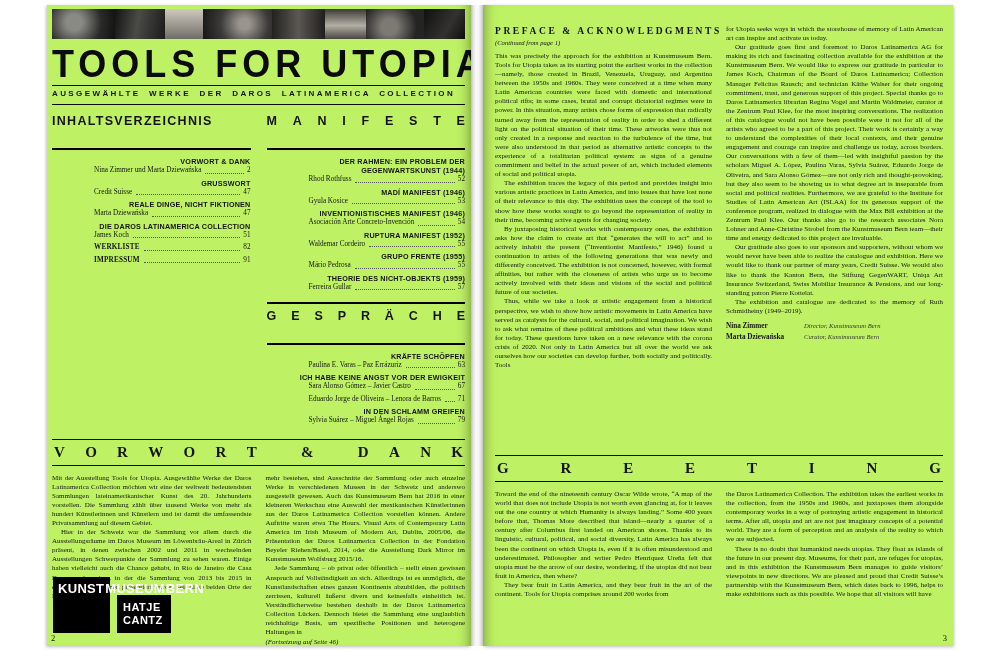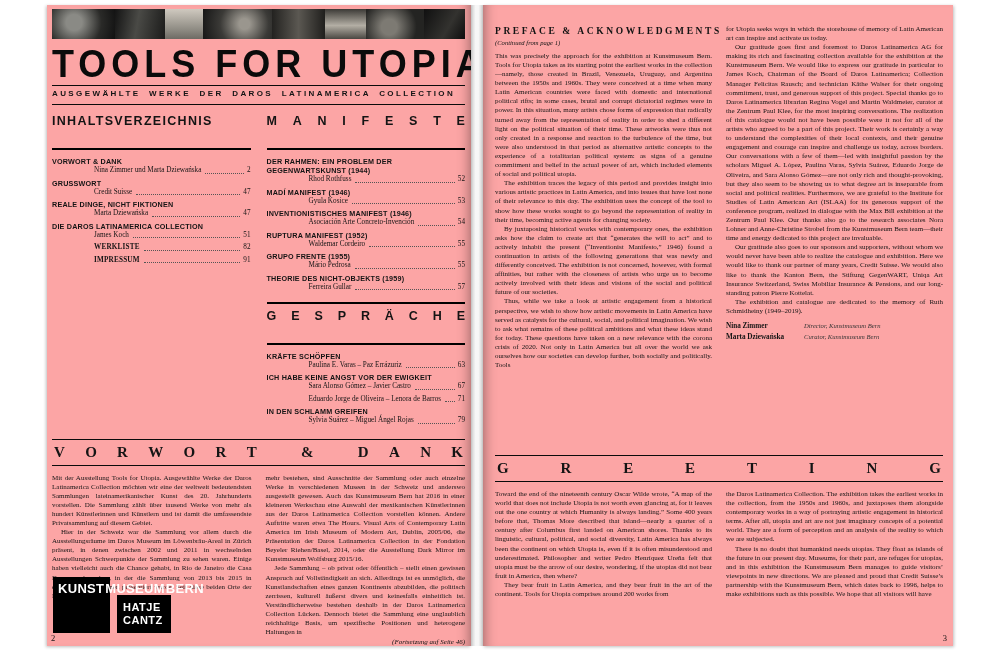--- a/index.html
+++ b/index.html
@@ -10,21 +10,21 @@
     font-family:"Liberation Serif", serif;
     color:#141414;
     overflow:hidden;
   }
   .spread {
     position:relative; width:1000px; height:651px;
     display:flex; justify-content:center; align-items:flex-start;
     padding-top:5px;
   }
   .page {
-    background:#fca5a5; height:641px; position:relative; overflow:hidden;
+    background:#bef264; height:641px; position:relative; overflow:hidden;
   }
   .page-left {
     width:424px; padding:4px 6px 0 5px;
     box-shadow:-1px 1px 3px rgba(0,0,0,0.25), inset -12px 0 14px -12px rgba(0,0,0,0.45);
   }
   .page-right {
     width:470px; padding:20px 10px 0 12px;
     box-shadow:1px 1px 3px rgba(0,0,0,0.25), inset 12px 0 14px -12px rgba(0,0,0,0.45);
   }
   .gutter {
@@ -55,38 +55,38 @@
   
   .toc-columns { display:flex; gap:16px; margin-top:9px; font-family:"Liberation Sans", sans-serif; }
   .toc-col { flex:1; min-width:0; }
   .col-heading {
     font-weight:bold; font-size:12.5px; letter-spacing:1.3px;
     border-bottom:2.5px solid #000; padding-bottom:20px; margin-bottom:7px;
   }
   .col-heading.with-top { border-top:2.5px solid #000; padding-top:5px; margin-top:10px; }
   .spread-letters { display:flex; justify-content:space-between; letter-spacing:0; }
   .toc-item { margin-bottom:3.5px; }
-  .toc-title { font-weight:bold; font-size:7.2px; line-height:1.25; letter-spacing:0.2px; }
+  .toc-title { font-weight:bold; font-size:7.2px; line-height:1.25; letter-spacing:0.2px;text-align:right; }
   .toc-line { display:flex; align-items:flex-end; font-family:"Liberation Serif", serif; font-size:7.2px; line-height:1.25;padding-left:42px; }
   .leader { flex:1 1 auto; min-width:8px; border-bottom:1.6px dotted #555; margin:0 3px 1.5px 4px; }
   .toc-page { flex:0 0 auto; }
 
   
   .section-heading {
     border-top:1.6px solid #0b0b0b; border-bottom:1.6px solid #0b0b0b;
     padding:4px 2px; margin-top:10px;
     font-family:"Liberation Serif", serif; font-weight:bold; font-size:15px;
   }
 
   
   .body-cols { display:flex; gap:14px; margin-top:8px; }
   .bcol { flex:1; min-width:0; font-size:7px; line-height:1.3; text-align:justify; hyphens:auto; }
   .bcol p { margin:0; }
   .bcol p + p { text-indent:9px; }
-  .cont-note { text-align:right; font-style:italic; text-indent:0 !important; margin-top:1px !important; }
+  .cont-note { text-align:left; font-style:italic; text-indent:0 !important; margin-top:1px !important; }
 
   
   .preface-area { max-height:422px; overflow:hidden; }
   .preface-cols { display:flex; gap:14px; }
   .preface-heading {
     font-family:"Liberation Serif", serif; font-weight:bold;
     font-size:9.5px; letter-spacing:2.6px; white-space:nowrap; margin-bottom:2px;
   }
   .continued-note { font-style:italic; font-size:6.6px; margin-bottom:4px; }
   .credits { margin-top:6px; }

